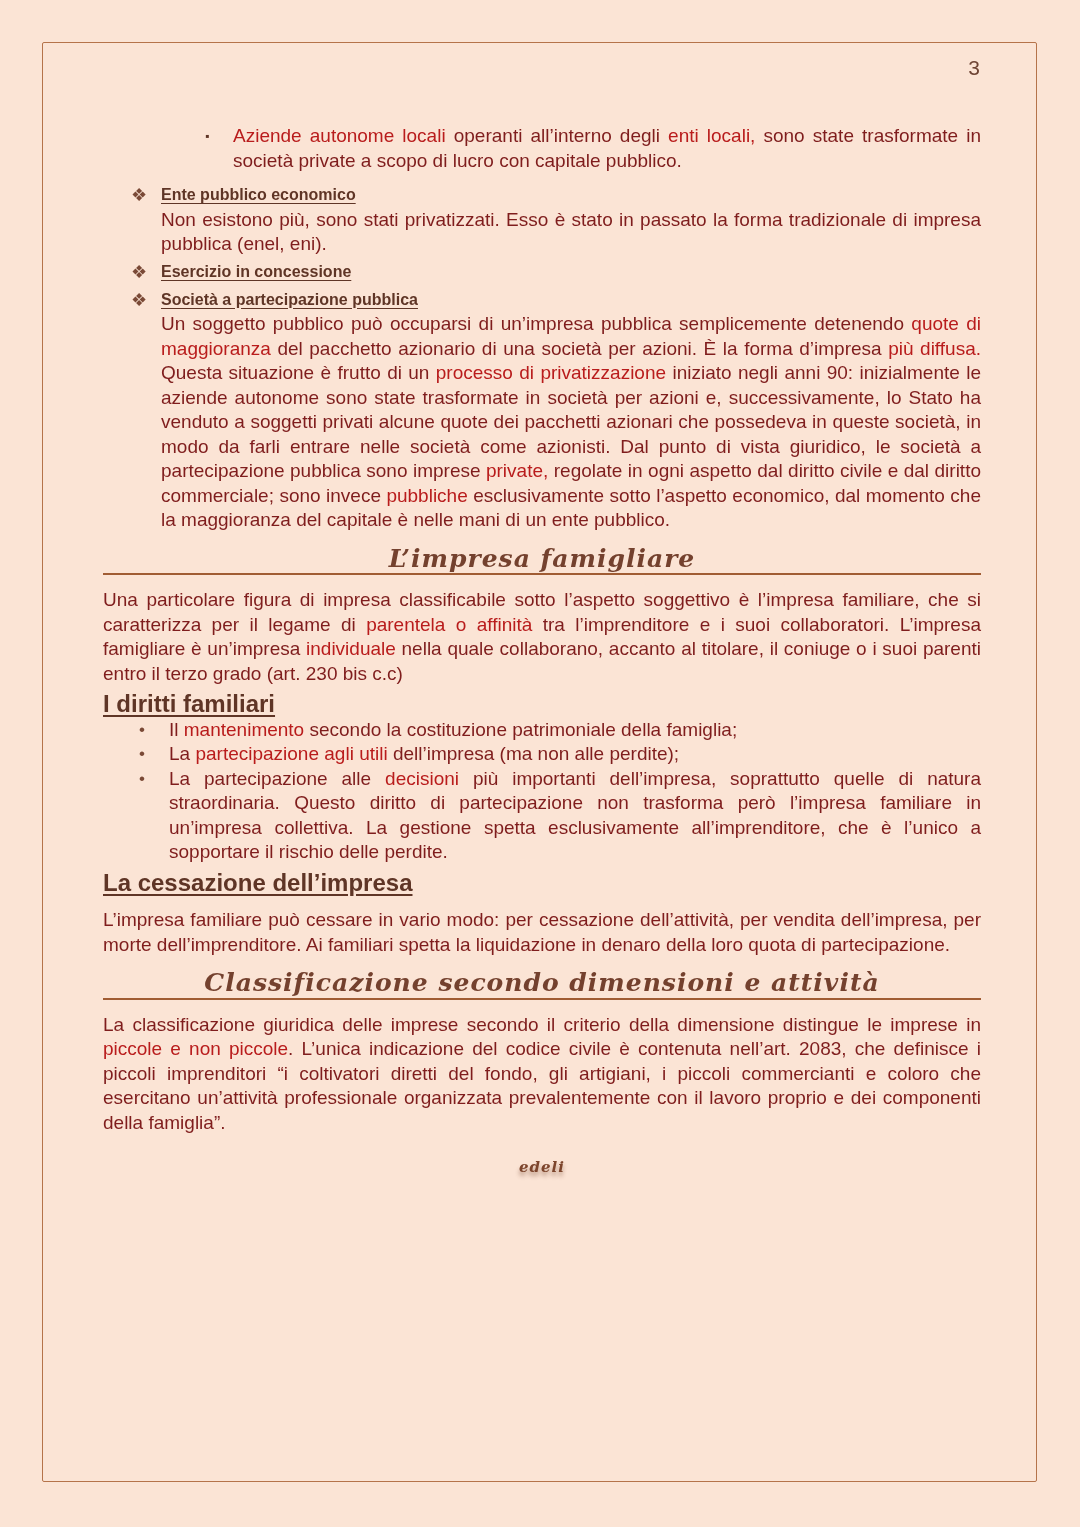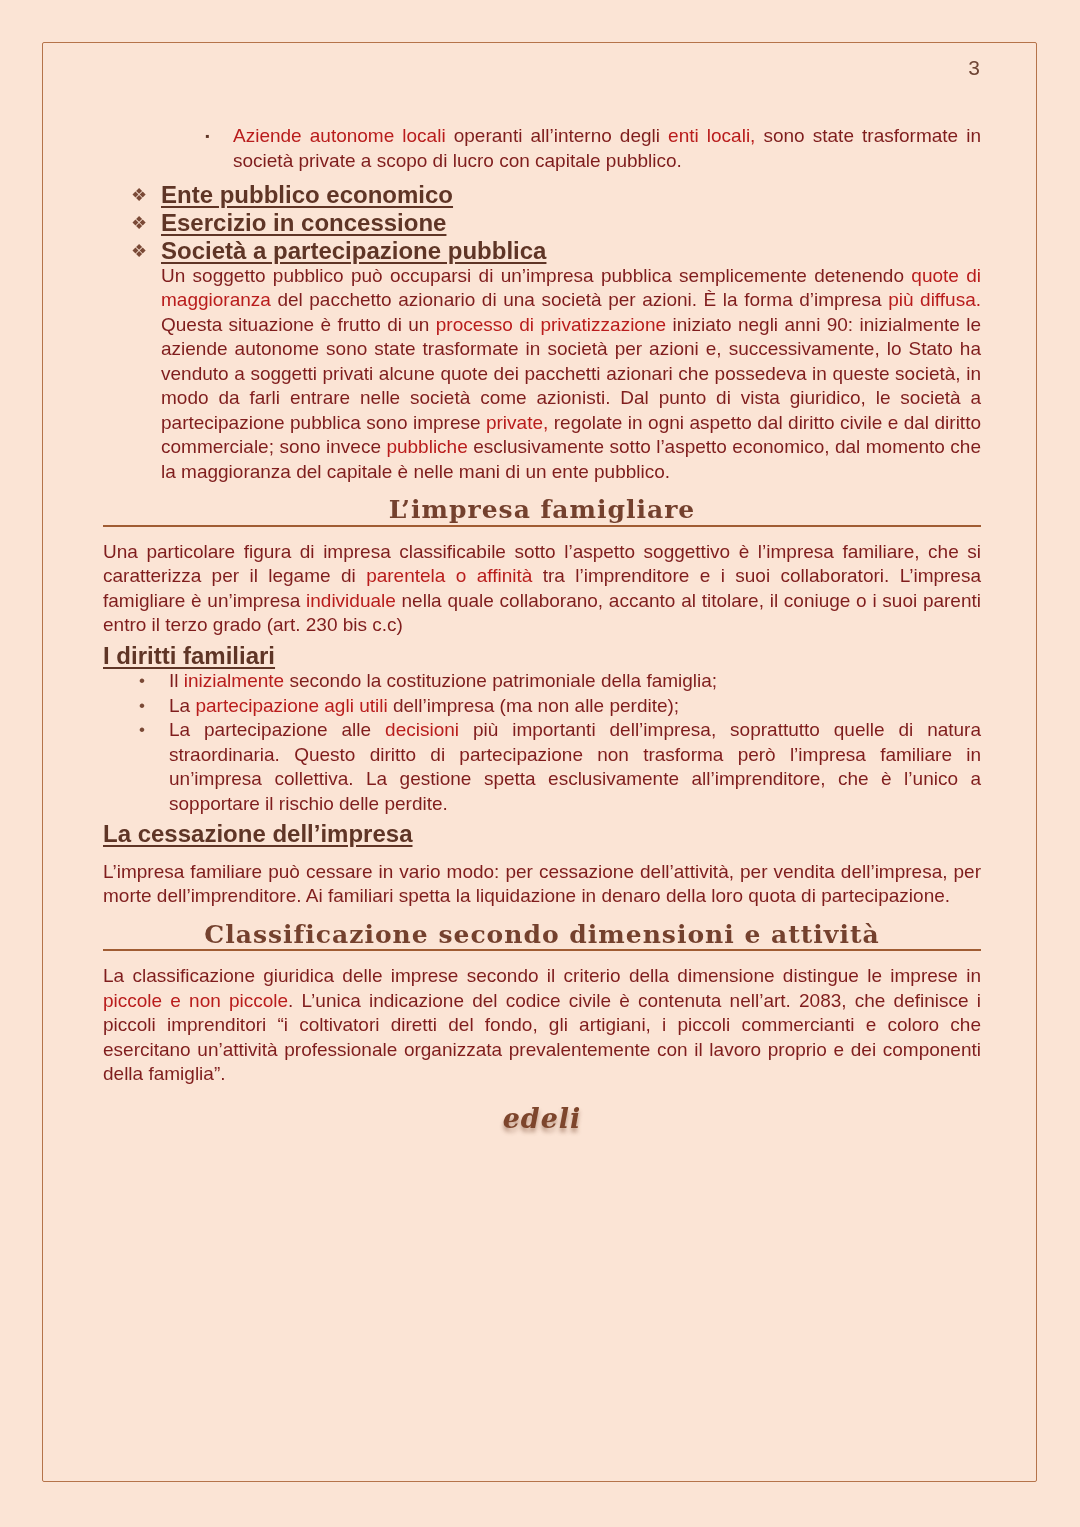--- a/index.html
+++ b/index.html
@@ -57,30 +57,31 @@
     font-size:18px;
     color:#7a4936;
     line-height:25px;
   }
   .diamond-item .body{flex:1;}
   .diamond-item .heading{
     font-weight:700;
     color:#5f3526;
     text-decoration:underline;
     text-underline-offset:3px;
-    font-size:24px;
+    font-size:16px;
   }
   .diamond-item .para{text-align:justify;}
   
   .script-heading{
     margin:14px 0 0 0;
     padding-bottom:2px;
     border-bottom:2px solid #a05c33;
     text-align:center;
     font-family:"DejaVu Serif","Liberation Serif",serif;
+    font-style:italic;
     font-weight:700;
     font-size:25px;
     color:#74412e;
     letter-spacing:1px;
   }
   .paragraph{
     text-align:justify;
     margin:13px 0 4px 0;
   }
   .u-heading{
@@ -103,21 +104,21 @@
     color:#7a4936;
     line-height:24.5px;
   }
   .bullet-item .body{flex:1;}
   .footer-sig{
     margin-top:20px;
     text-align:center;
     font-family:"DejaVu Serif","Liberation Serif",serif;
     font-style:italic;
     font-weight:700;
-    font-size:27px;
+    font-size:15px;
     color:#7d452c;
     text-shadow:0 4px 4px rgba(109,58,33,0.45);
     letter-spacing:1px;
   }
 </style>
 </head>
 <body>
 
 <div class="frame"></div>
 
@@ -125,20 +126,21 @@
 
 <div class="content" id="content">
     <div class="sub-bullet">
       <span class="glyph">▪</span>
       <div class="body"><span class="run bold">Aziende autonome locali</span><span class="run"> operanti all’interno degli </span><span class="run bold">enti locali,</span><span class="run"> sono state trasformate in società private a scopo di lucro con capitale pubblico.</span></div>
     </div>
     <div class="diamond-item">
       <span class="glyph">❖</span>
       <div class="body">
         <div class="heading">Ente pubblico economico</div>
+        <div class="para"><span class="run">Non esistono più, sono stati privatizzati. Esso è stato in passato la forma tradizionale di impresa pubblica (enel, eni).</span></div>
       </div>
     </div>
     <div class="diamond-item">
       <span class="glyph">❖</span>
       <div class="body">
         <div class="heading">Esercizio in concessione</div>
       </div>
     </div>
     <div class="diamond-item">
       <span class="glyph">❖</span>
@@ -146,21 +148,21 @@
         <div class="heading">Società a partecipazione pubblica</div>
         <div class="para"><span class="run">Un soggetto pubblico può occuparsi di un’impresa pubblica semplicemente detenendo </span><span class="run bold">quote di maggioranza</span><span class="run"> del pacchetto azionario di una società per azioni. È la forma d’impresa </span><span class="run bold">più diffusa.</span><span class="run"> Questa situazione è frutto di un </span><span class="run bold">processo di privatizzazione</span><span class="run"> iniziato negli anni 90: inizialmente le aziende autonome sono state trasformate in società per azioni e, successivamente, lo Stato ha venduto a soggetti privati alcune quote dei pacchetti azionari che possedeva in queste società, in modo da farli entrare nelle società come azionisti. Dal punto di vista giuridico, le società a partecipazione pubblica sono imprese </span><span class="run bold">private,</span><span class="run"> regolate in ogni aspetto dal diritto civile e dal diritto commerciale; sono invece </span><span class="run bold">pubbliche</span><span class="run"> esclusivamente sotto l’aspetto economico, dal momento che la maggioranza del capitale è nelle mani di un ente pubblico.</span></div>
       </div>
     </div>
     <div class="script-heading">L’impresa famigliare</div>
     <div class="paragraph"><span class="run">Una particolare figura di impresa classificabile sotto l’aspetto soggettivo è l’impresa familiare, che si caratterizza per il legame di </span><span class="run bold">parentela o affinità</span><span class="run"> tra l’imprenditore e i suoi collaboratori. L’impresa famigliare è un’impresa </span><span class="run bold">individuale</span><span class="run"> nella quale collaborano, accanto al titolare, il coniuge o i suoi parenti entro il terzo grado (art. 230 bis c.c)</span></div>
     <div class="u-heading">I diritti familiari</div>
     <div class="bullet-list">
       <div class="bullet-item">
         <span class="glyph">•</span>
-        <div class="body"><span class="run">Il </span><span class="run bold">inizialmente</span><span class="run"> secondo la costituzione patrimoniale della famiglia;</span></div>
+        <div class="body"><span class="run">Il </span><span class="run bold">mantenimento</span><span class="run"> secondo la costituzione patrimoniale della famiglia;</span></div>
       </div>
       <div class="bullet-item">
         <span class="glyph">•</span>
         <div class="body"><span class="run">La </span><span class="run bold">partecipazione agli utili</span><span class="run"> dell’impresa (ma non alle perdite);</span></div>
       </div>
       <div class="bullet-item">
         <span class="glyph">•</span>
         <div class="body"><span class="run">La partecipazione alle </span><span class="run bold">decisioni</span><span class="run"> più importanti dell’impresa, soprattutto quelle di natura straordinaria. Questo diritto di partecipazione non trasforma però l’impresa familiare in un’impresa collettiva. La gestione spetta esclusivamente all’imprenditore, che è l’unico a sopportare il rischio delle perdite.</span></div>
       </div>
     </div>

